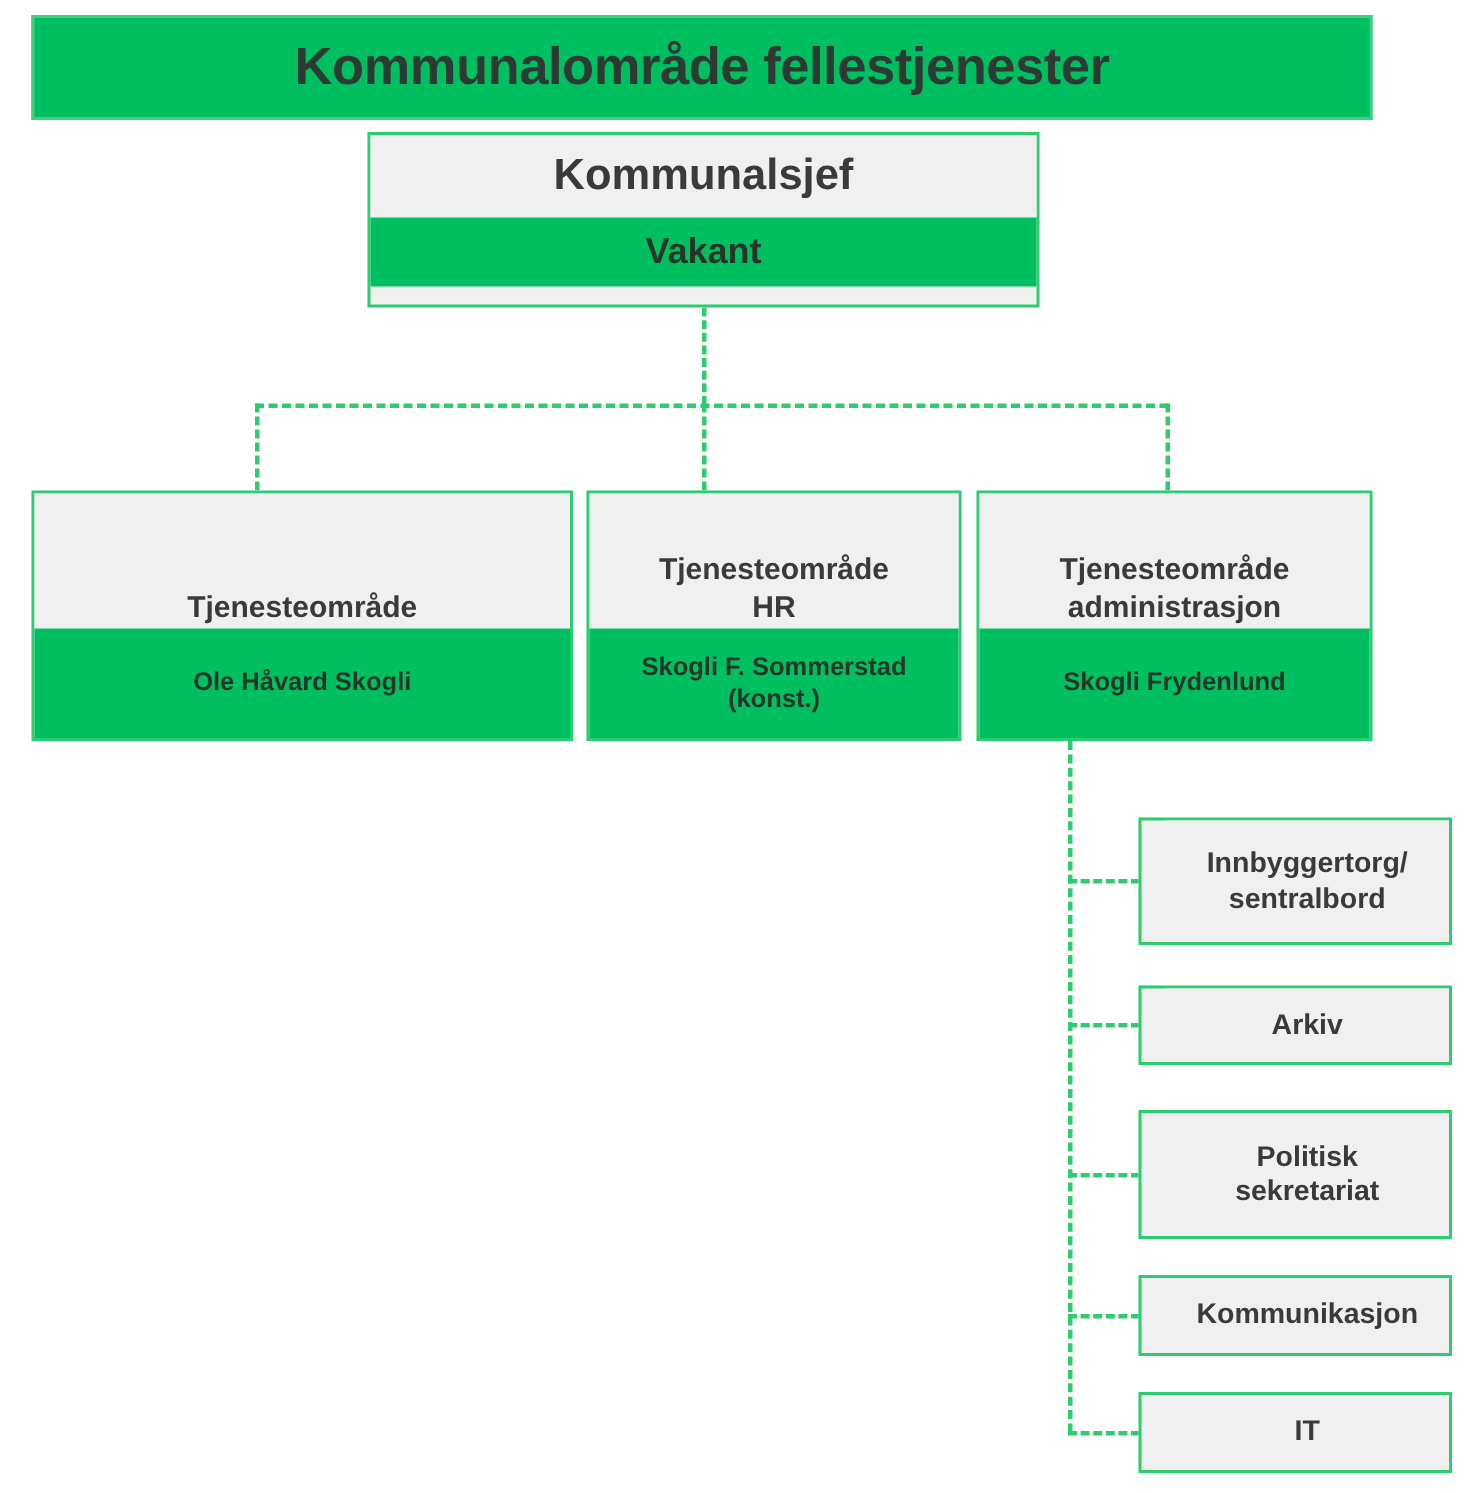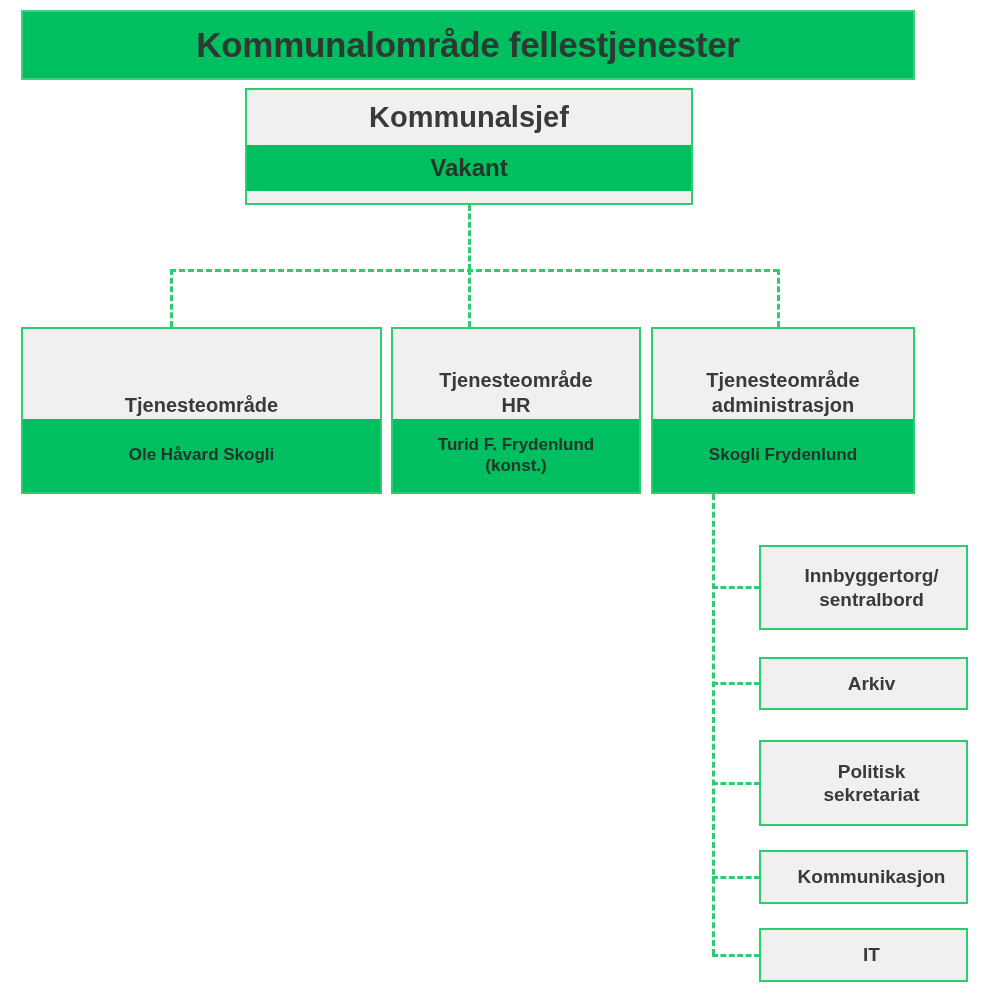--- a/index.html
+++ b/index.html
@@ -190,21 +190,21 @@
 
   <div class="node area area-1">
     <div class="node-title">
       <span>
         <span>Tjenesteområde</span><br>
         <span>HR</span>
       </span>
     </div>
     <div class="node-person">
       <span>
-        <span>Turid F. Frydenlund</span><br>
+        <span>Skogli F. Sommerstad</span><br>
         <span>(konst.)</span>
       </span>
     </div>
   </div>
 
   <div class="node area area-2">
     <div class="node-title">
       <span>
         <span>Tjenesteområde</span><br>
         <span>administrasjon</span>

